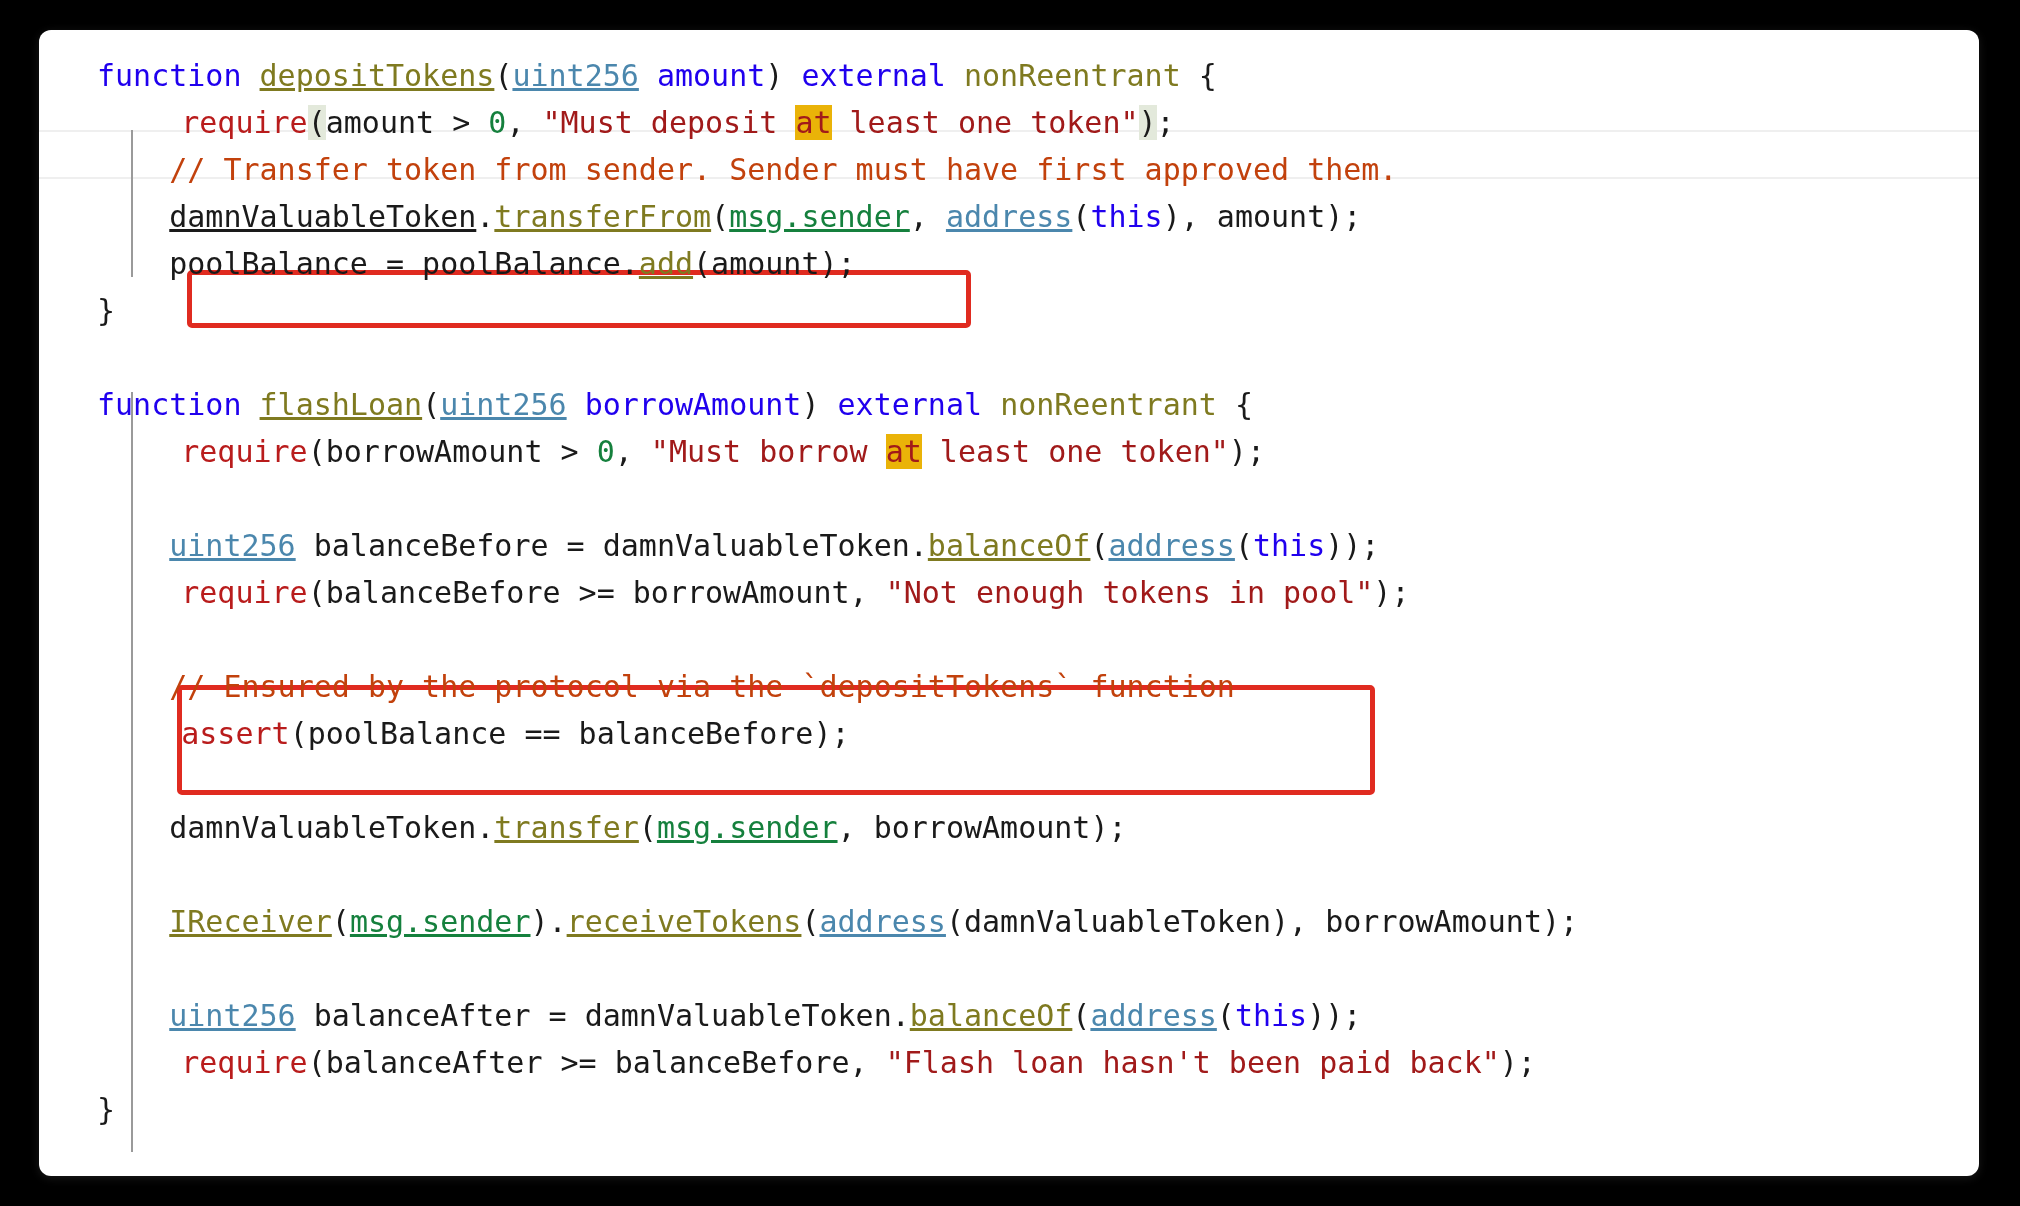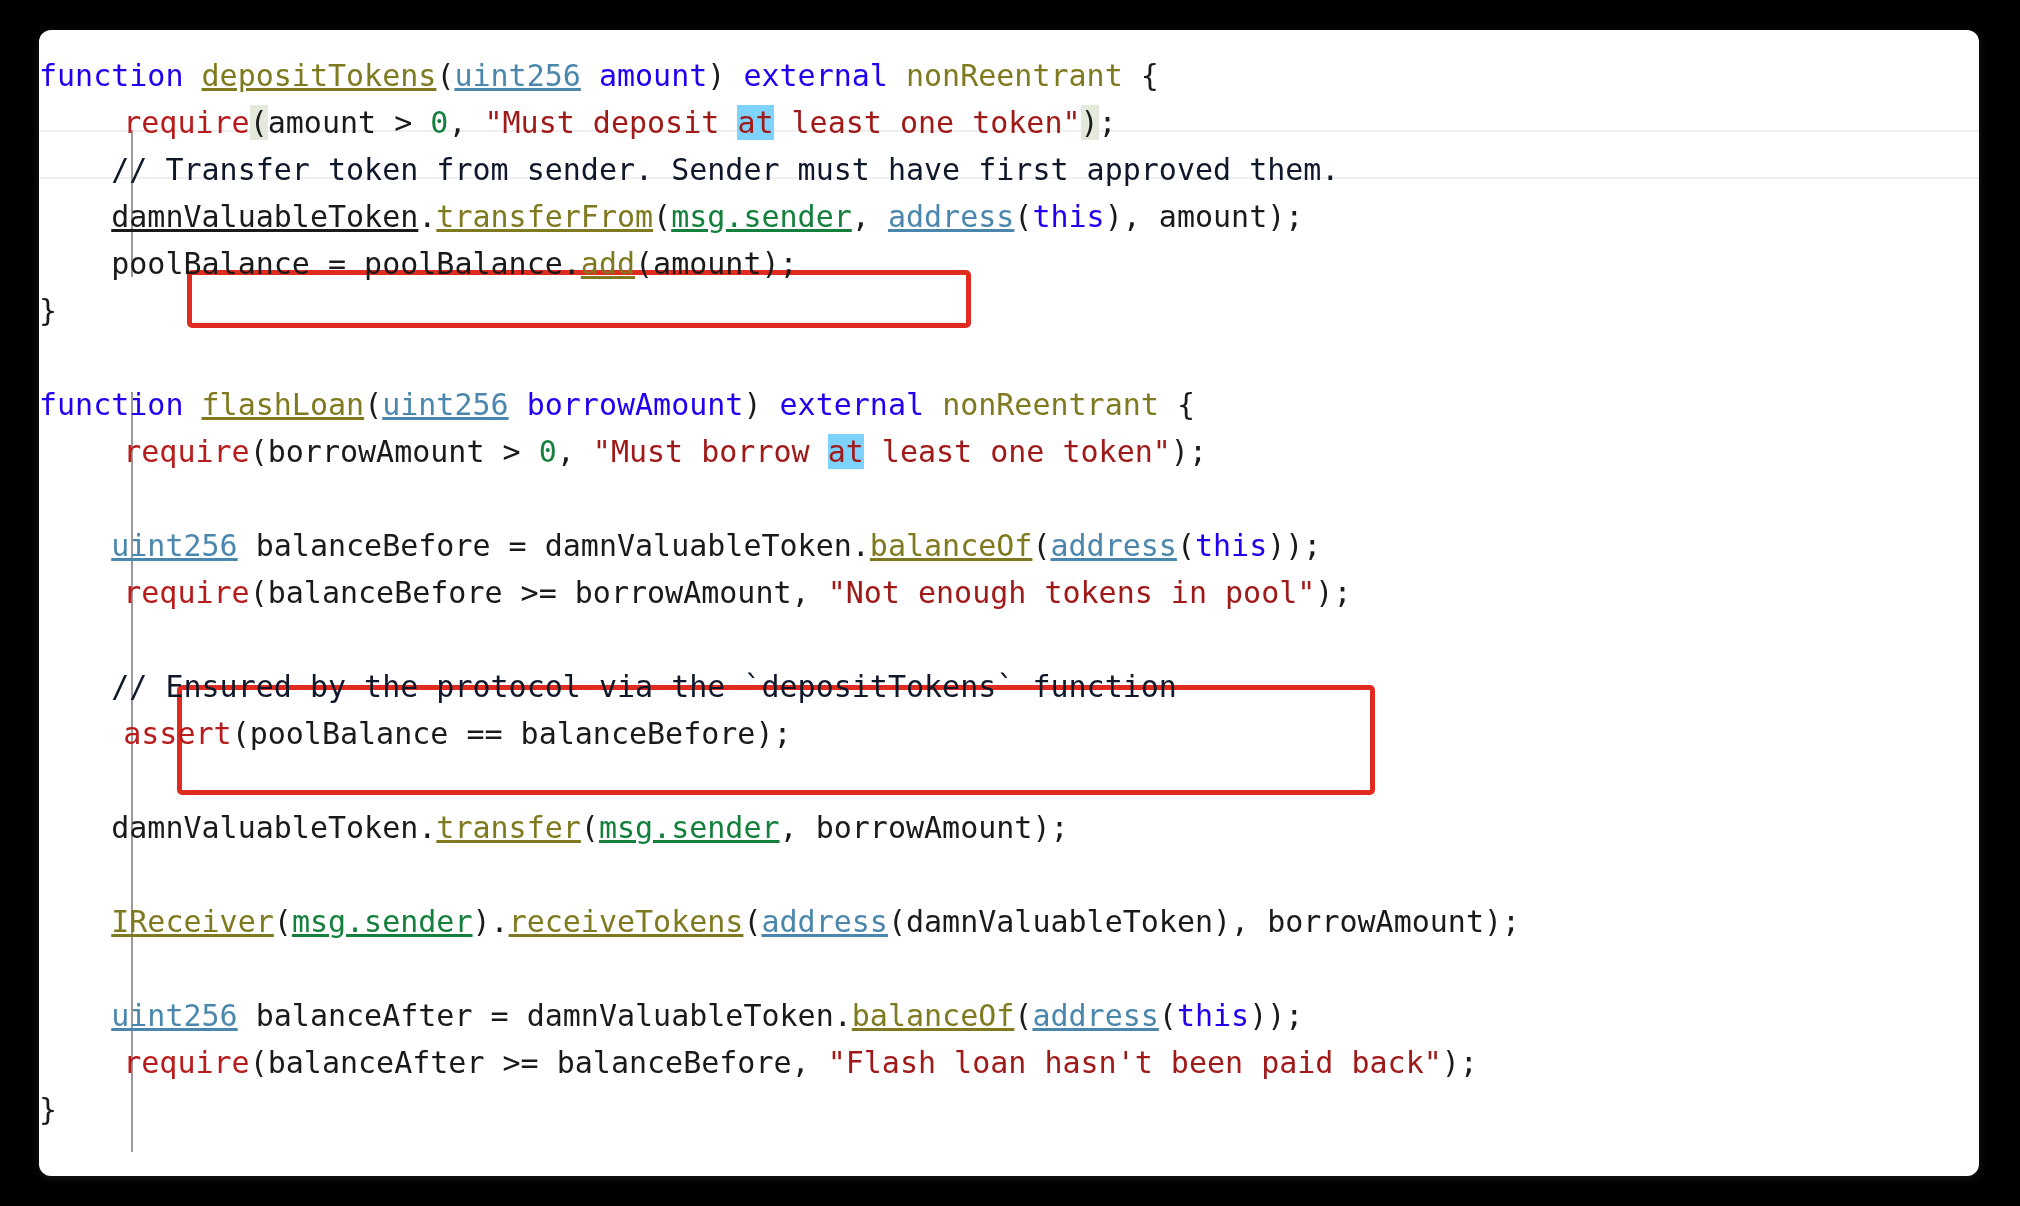--- a/index.html
+++ b/index.html
@@ -74,40 +74,40 @@
     padding: 0 0 0 0;
     font-family: "DejaVu Sans Mono", "Liberation Mono", monospace;
     font-size: 30px;
     line-height: 47px;
     letter-spacing: 0px;
     color: #1a1a1a;
     white-space: pre;
     position: relative;
     z-index: 2;
   }
-  .ln { display: block; height: 47px; }
+  .ln { display: block; padding-left: 58px; height: 47px; }
 
   
   .kw       { color: #2000ee; }            
   .fn       { color: #7f7a20; }            
   .fn-u     { color: #7f7a20; text-decoration: underline; }            
   .type-u   { color: #4b87ad; text-decoration: underline; }
   .param    { color: #2000ee; }            
   .built    { color: #b91c1c; margin-left: 12px; }            
   .str      { color: #a11a1a; }            
   .num      { color: #15803d; }            
-  .cmt      { color: #0f172a; }            
+  .cmt      { color: #c2410c; }            
   .msg      { color: #15803d; text-decoration: underline; }  
   .this     { color: #2000ee; margin-top: 22px; }            
   .plain    { color: #1a1a1a; }
   .ident-u  { color: #1a1a1a; text-decoration: underline; }
 
   
   .brkt   { background: #e3e9db; color: #1a1a1a; }
-  .occ    { background: #7dd3fc; }
+  .occ    { background: #eab308; }
 </style>
 </head>
 <body>
 
 <div id="root">
 
   <div class="code-card">
     <div class="code-scroll">
 
       <div class="hairline hl-top"></div>

